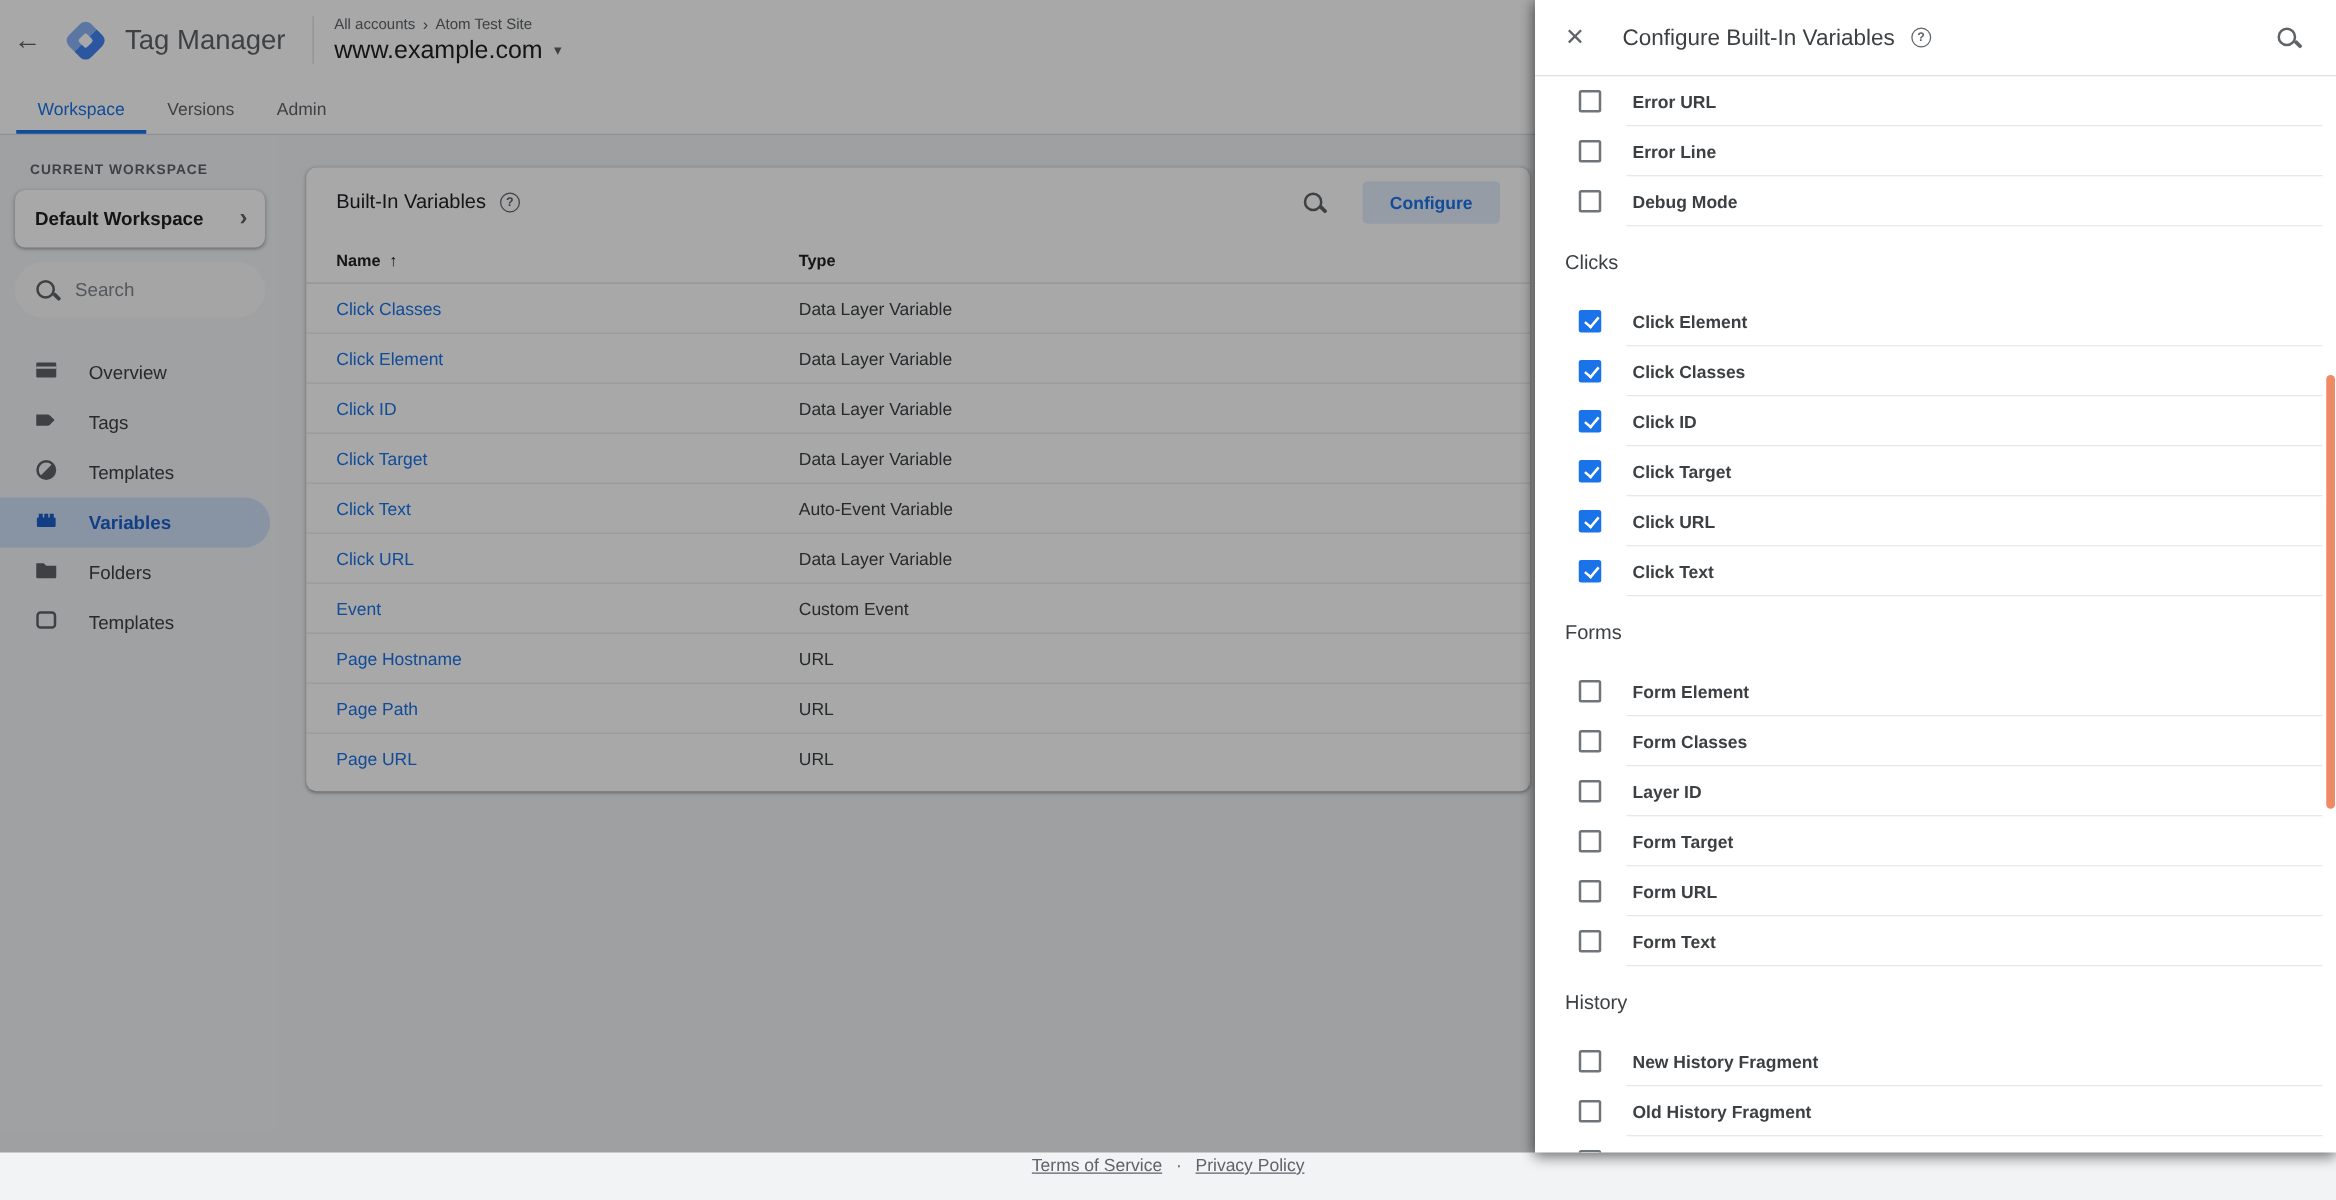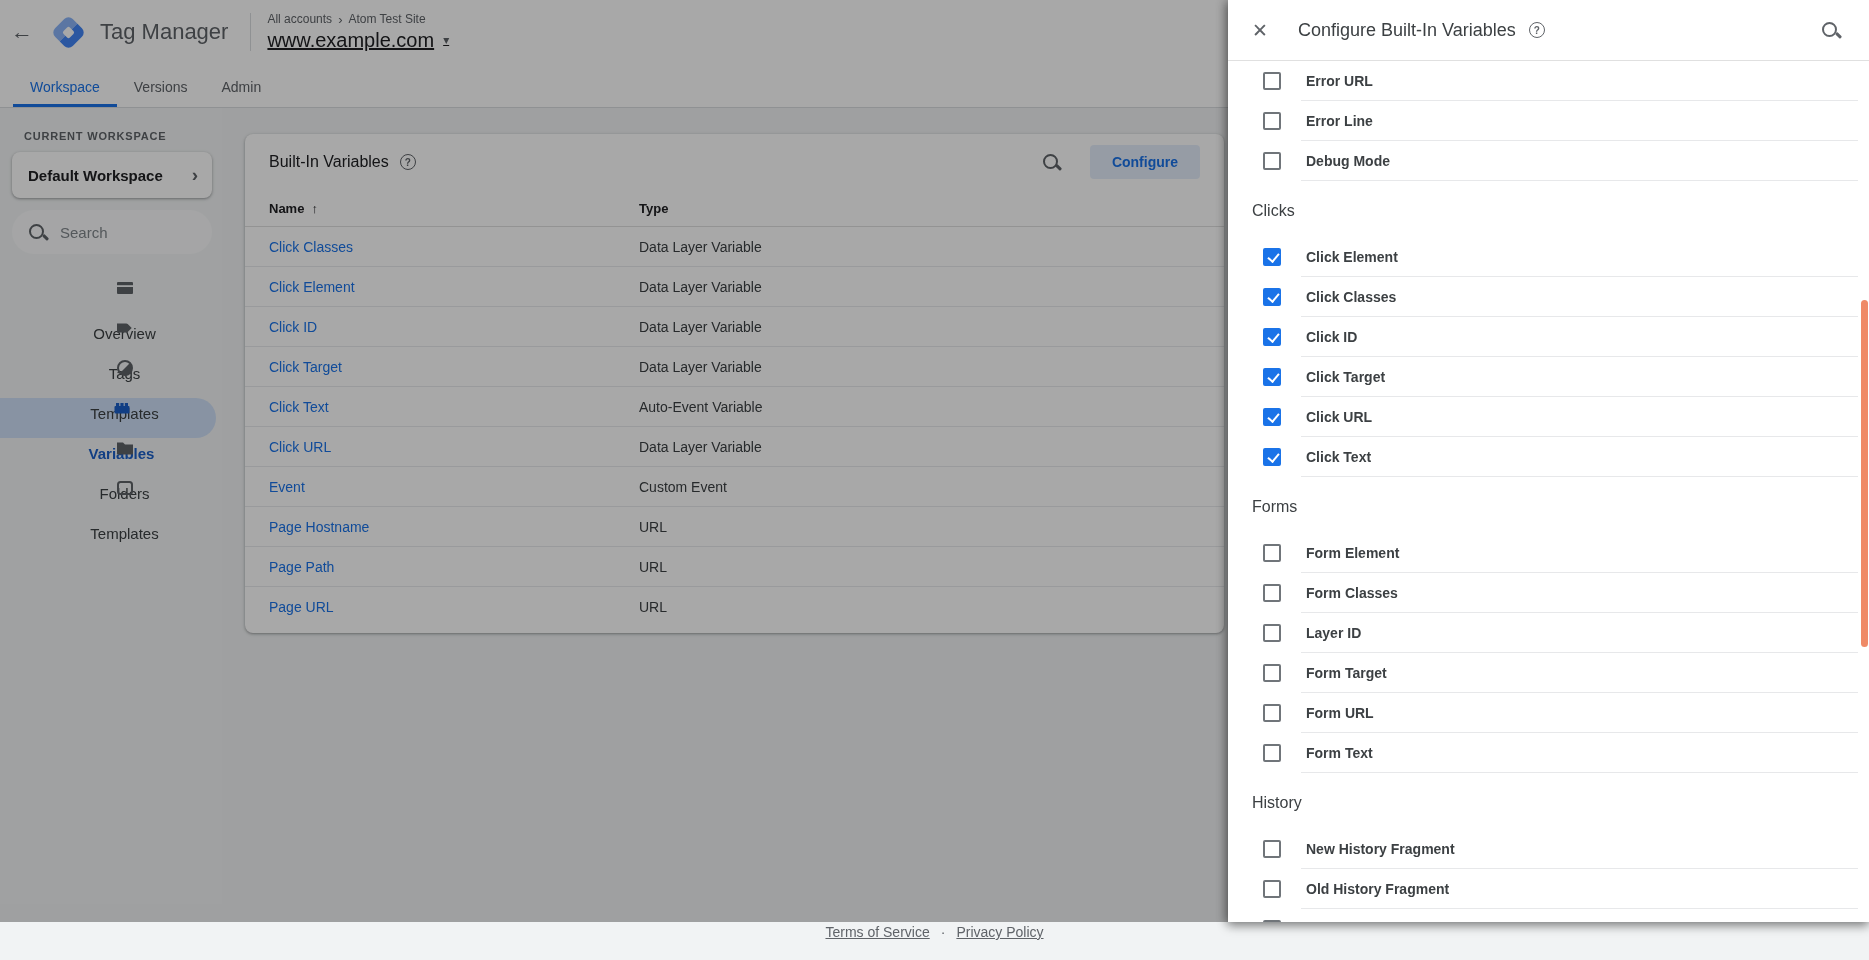--- a/index.html
+++ b/index.html
@@ -12,39 +12,39 @@
   .appbar { height: 63px; background: #fff; display: flex; align-items: center; flex: 0 0 auto; }
   .back-btn { width: 44px; text-align: center; font-size: 22px; color: #5f6368; cursor: pointer; }
   .logo { position: relative; width: 36px; height: 36px; margin-left: 6px; flex: 0 0 auto; }
   .logo-outer { position: absolute; left: 6px; top: 6px; width: 25px; height: 25px; transform: rotate(45deg); border-radius: 6px; background: linear-gradient(90deg, #8ab4f8 50%, #4285f4 50%); }
   .logo-inner { position: absolute; left: 14px; top: 14px; width: 9px; height: 9px; transform: rotate(45deg); border-radius: 2px; background: #fff; }
   .app-title { font-size: 22px; color: #5f6368; margin-left: 14px; white-space: nowrap; }
   .vdiv { width: 1px; height: 38px; background: #dadce0; margin-left: 22px; }
   .crumb-block { margin-left: 16px; display: flex; flex-direction: column; gap: 2px; }
   .crumbs { font-size: 12px; color: #5f6368; display: flex; align-items: center; gap: 6px; }
   .crumb-sep { font-size: 13px; }
-  .container-row { font-size: 20px; color: #202124; display: flex; align-items: center; gap: 9px; cursor: pointer; text-decoration: underline; }
+  .container-row { font-size: 20px; color: #202124; display: flex; align-items: center; gap: 9px; cursor: pointer; }
   .caret { font-size: 12px; color: #5f6368; }
 
   .tabbar { height: 45px; background: #fff; border-bottom: 1px solid #dadce0; display: flex; align-items: flex-end; padding-left: 13px; flex: 0 0 auto; }
   .tab { padding: 0 17px 12px; font-size: 14px; font-weight: normal; color: #5f6368; cursor: pointer; }
   .tab.on { color: #1a73e8; padding-bottom: 9px; border-bottom: 3px solid #1a73e8; }
 
   .bodyrow { flex: 1; display: flex; min-height: 0; }
 
   
   .sidenav { width: 222px; flex: 0 0 auto; background: #f3f5f6; }
   .ws-label { margin: 22px 0 10px 24px; font-size: 11px; letter-spacing: .8px; color: #5f6368; font-weight: bold; }
   .ws-card { margin: 0 10px 0 12px; height: 46px; background: #fff; border-radius: 8px; box-shadow: 0 1px 2px rgba(60,64,67,.3), 0 1px 3px 1px rgba(60,64,67,.15); display: flex; align-items: center; padding: 0 14px 0 16px; font-size: 15px; font-weight: bold; color: #202124; cursor: pointer; }
   .ws-chevron { margin-left: auto; color: #5f6368; font-size: 19px; font-weight: bold; }
   .search-pill { margin: 12px 10px 0 12px; height: 44px; border-radius: 22px; background: #fafbfc; display: flex; align-items: center; padding: 0 16px; gap: 13px; }
   .search-pill input { border: none; outline: none; background: transparent; font-size: 15px; color: #3c4043; width: 120px; font-family: "Liberation Sans", sans-serif; }
   .search-pill input::placeholder { color: #80868b; }
   .nav { margin-top: 24px; }
-  .nav-item { height: 40px; display: flex; align-items: center; padding-left: 27px; gap: 24px; font-size: 15px; color: #3c4043; cursor: pointer; flex-direction: column; }
+  .nav-item { height: 40px; display: flex; align-items: center; padding-left: 27px; gap: 24px; font-size: 15px; color: #3c4043; cursor: pointer; }
   .nav-item svg { flex: 0 0 auto; }
   .nav-item.active { background: #cfe0f7; border-radius: 0 20px 20px 0; margin-right: 6px; padding-right: 0; color: #1a5fc8; font-weight: bold; }
 
   
   .main { flex: 1; padding: 26px 0 0 23px; }
   .card { background: #fff; border-radius: 8px; width: 979px; box-shadow: 0 1px 2px rgba(60,64,67,.3), 0 1px 3px 1px rgba(60,64,67,.15); }
   .card-head { display: flex; align-items: center; height: 56px; padding: 0 24px; }
   .card-title { font-size: 16px; color: #202124; }
   .help { width: 16px; height: 16px; border: 1.5px solid #5f6368; border-radius: 50%; font-size: 10px; font-weight: bold; color: #5f6368; display: flex; align-items: center; justify-content: center; margin-left: 11px; flex: 0 0 auto; }
   .spacer { flex: 1; }

